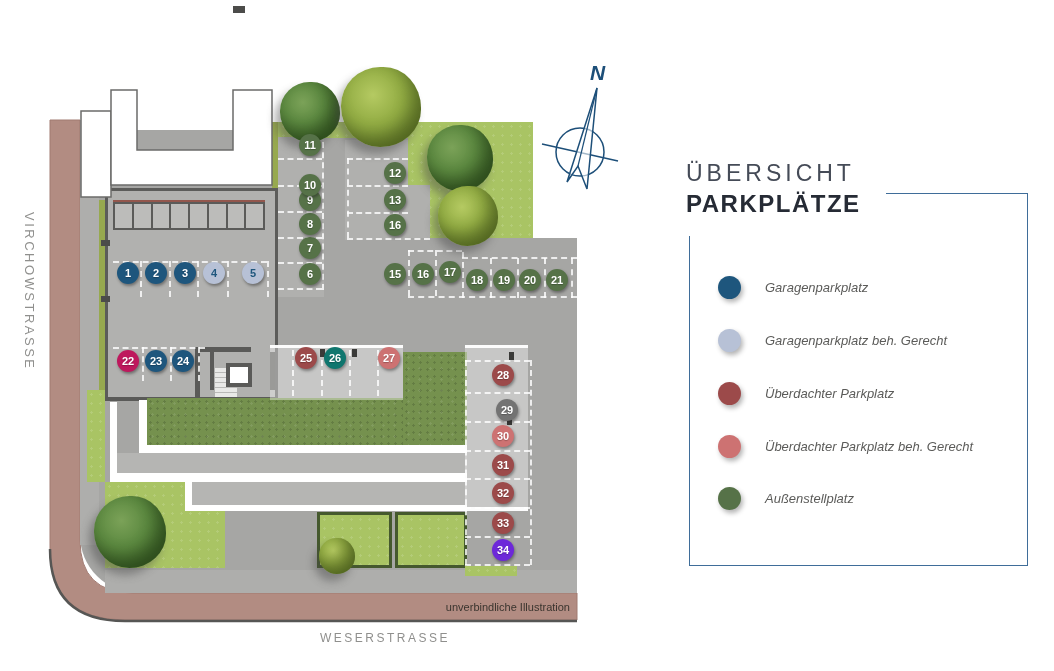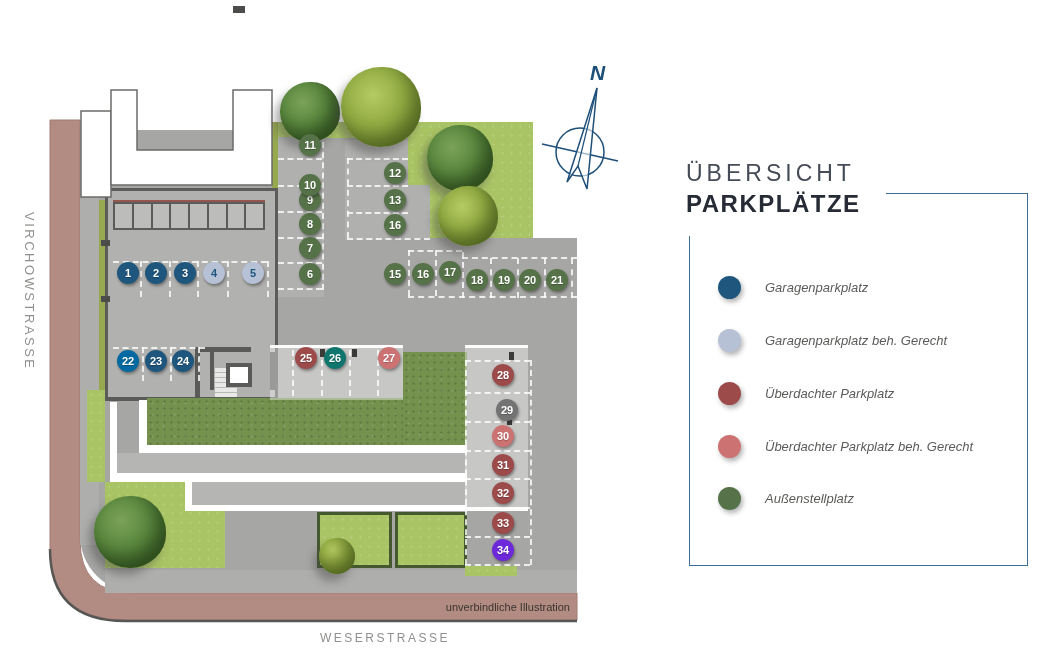--- a/index.html
+++ b/index.html
@@ -158,21 +158,21 @@
     <div class="spot" style="left: 384px; top: 162px; background: rgb(86, 114, 72); color: rgb(255, 255, 255);">12</div>
     <div class="spot" style="left: 384px; top: 189px; background: rgb(86, 114, 72); color: rgb(255, 255, 255);">13</div>
     <div class="spot" style="left: 384px; top: 214px; background: rgb(86, 114, 72); color: rgb(255, 255, 255);">16</div>
     <div class="spot" style="left: 384px; top: 263px; background: rgb(86, 114, 72); color: rgb(255, 255, 255);">15</div>
     <div class="spot" style="left: 412px; top: 263px; background: rgb(86, 114, 72); color: rgb(255, 255, 255);">16</div>
     <div class="spot" style="left: 439px; top: 261px; background: rgb(86, 114, 72); color: rgb(255, 255, 255);">17</div>
     <div class="spot" style="left: 466px; top: 269px; background: rgb(86, 114, 72); color: rgb(255, 255, 255);">18</div>
     <div class="spot" style="left: 493px; top: 269px; background: rgb(86, 114, 72); color: rgb(255, 255, 255);">19</div>
     <div class="spot" style="left: 519px; top: 269px; background: rgb(86, 114, 72); color: rgb(255, 255, 255);">20</div>
     <div class="spot" style="left: 546px; top: 269px; background: rgb(86, 114, 72); color: rgb(255, 255, 255);">21</div>
-    <div class="spot" style="left: 117px; top: 350px; background: #0369a1; color: rgb(255, 255, 255);">22</div>
+    <div class="spot" style="left: 117px; top: 350px; background: #be185d; color: rgb(255, 255, 255);">22</div>
     <div class="spot" style="left: 145px; top: 350px; background: rgb(30, 86, 125); color: rgb(255, 255, 255);">23</div>
     <div class="spot" style="left: 172px; top: 350px; background: rgb(30, 86, 125); color: rgb(255, 255, 255);">24</div>
     <div class="spot" style="left: 295px; top: 347px; background: rgb(156, 74, 74); color: rgb(255, 255, 255);">25</div>
     <div class="spot" style="left: 324px; top: 347px; background: #0f766e; color: rgb(255, 255, 255);">26</div>
     <div class="spot" style="left: 378px; top: 347px; background: rgb(205, 114, 114); color: rgb(255, 255, 255);">27</div>
     <div class="spot" style="left: 492px; top: 364px; background: rgb(156, 74, 74); color: rgb(255, 255, 255);">28</div>
     <div class="spot" style="left: 496px; top: 399px; background: #737373; color: rgb(255, 255, 255);">29</div>
     <div class="spot" style="left: 492px; top: 425px; background: rgb(205, 114, 114); color: rgb(255, 255, 255);">30</div>
     <div class="spot" style="left: 492px; top: 454px; background: rgb(156, 74, 74); color: rgb(255, 255, 255);">31</div>
     <div class="spot" style="left: 492px; top: 482px; background: rgb(156, 74, 74); color: rgb(255, 255, 255);">32</div>

